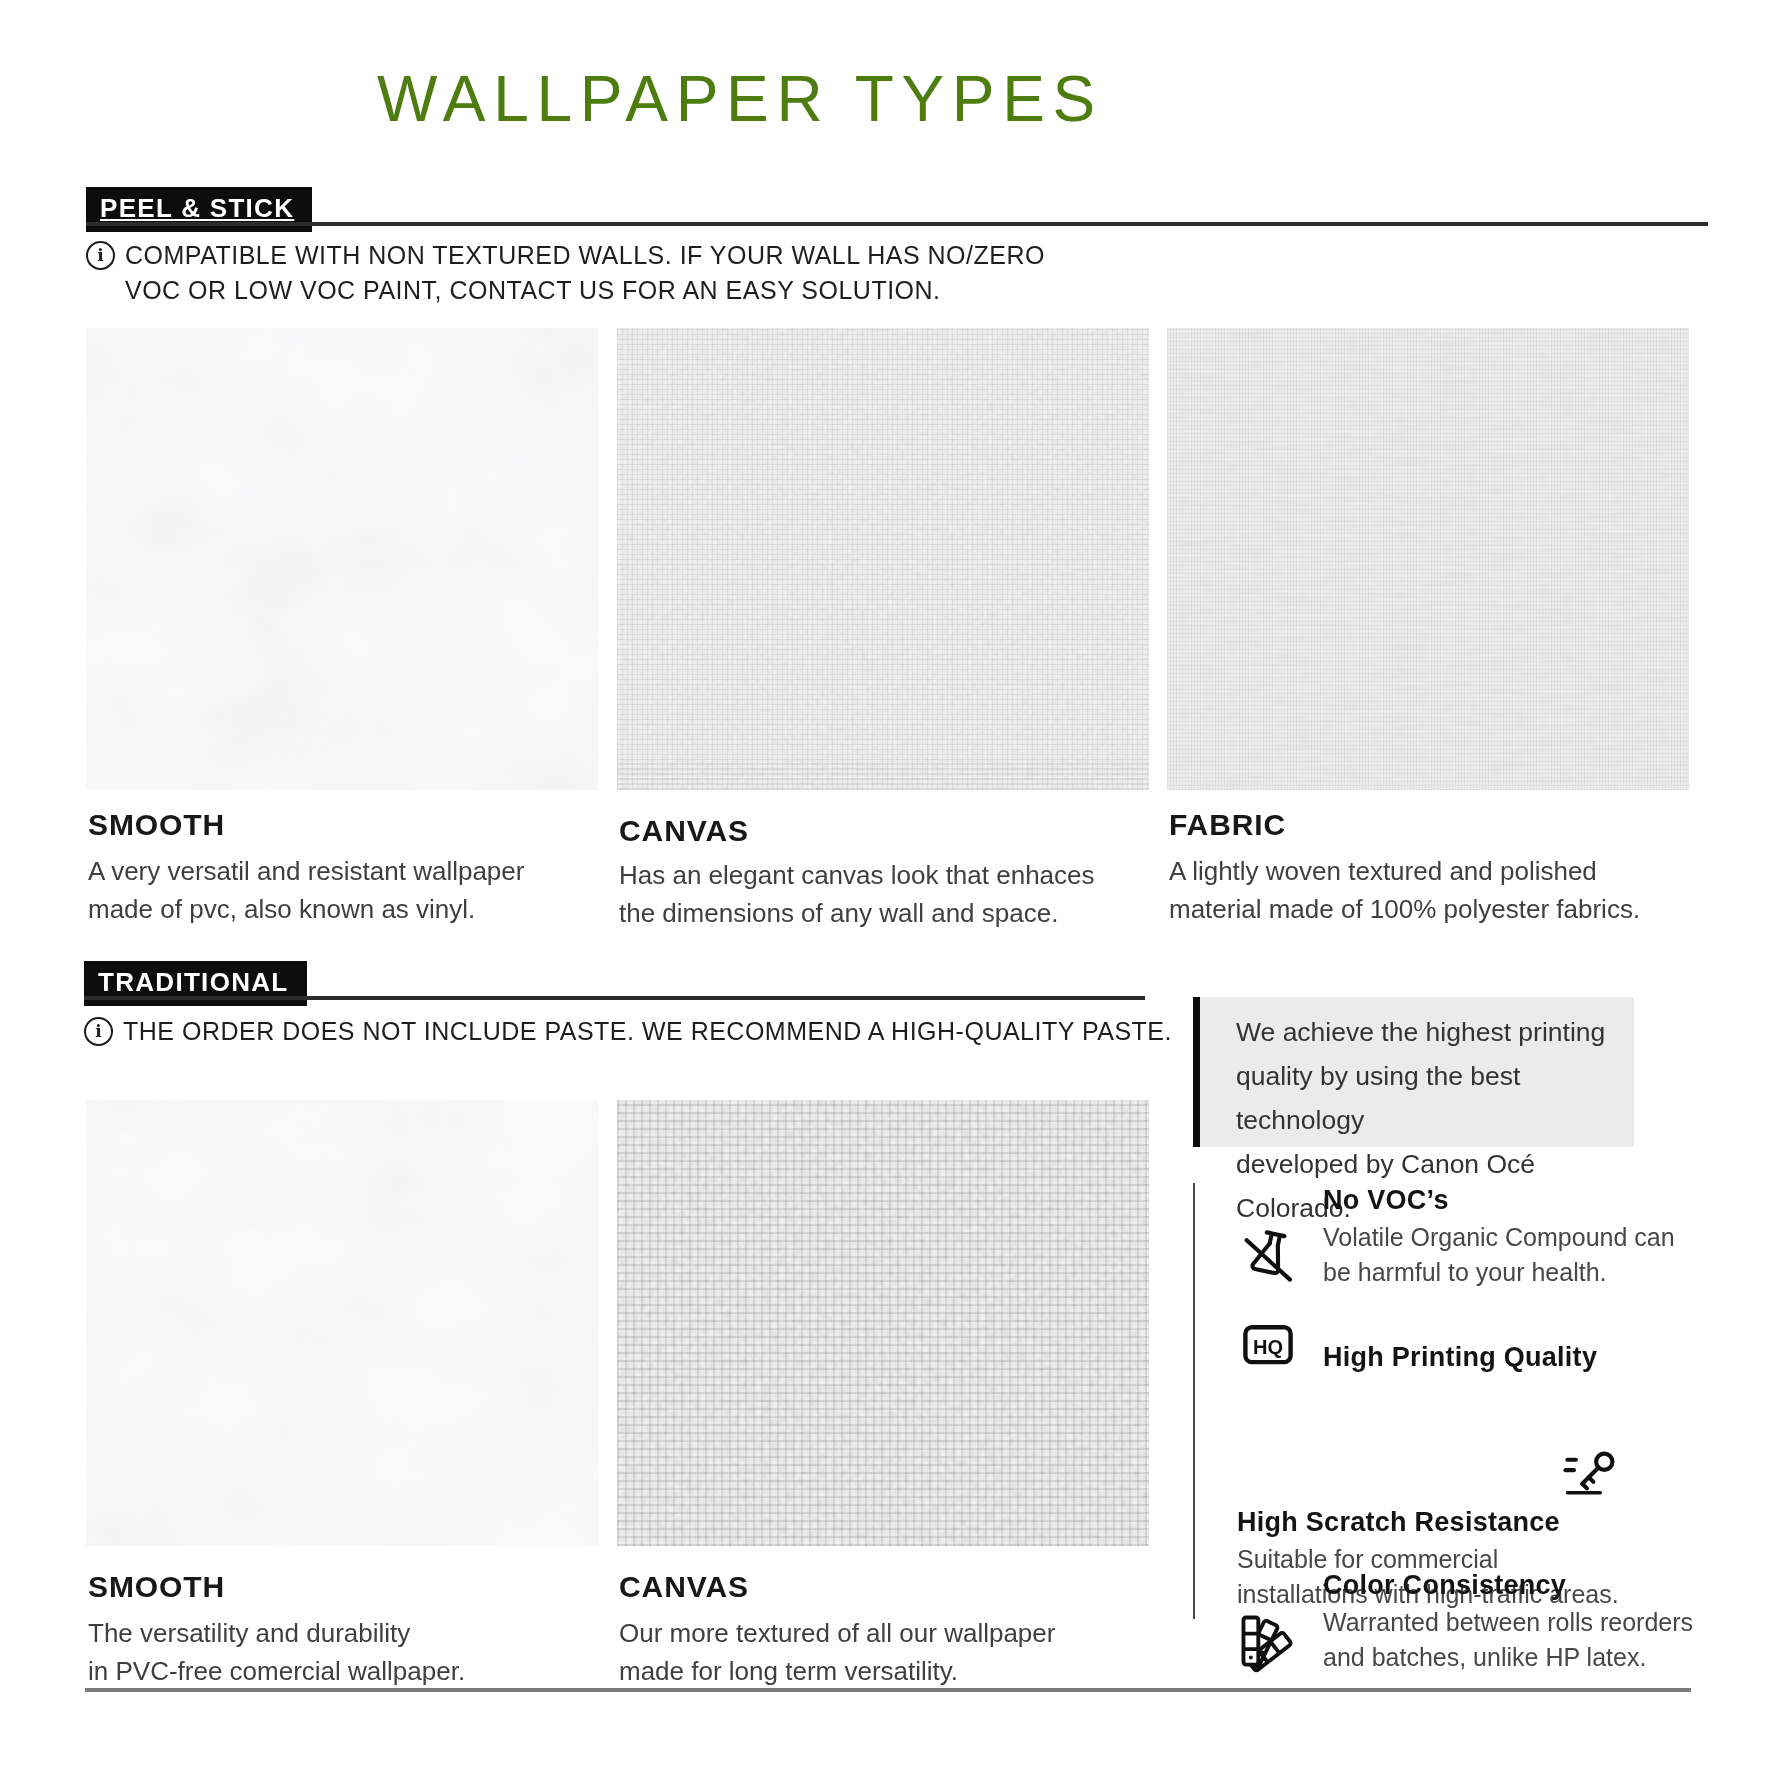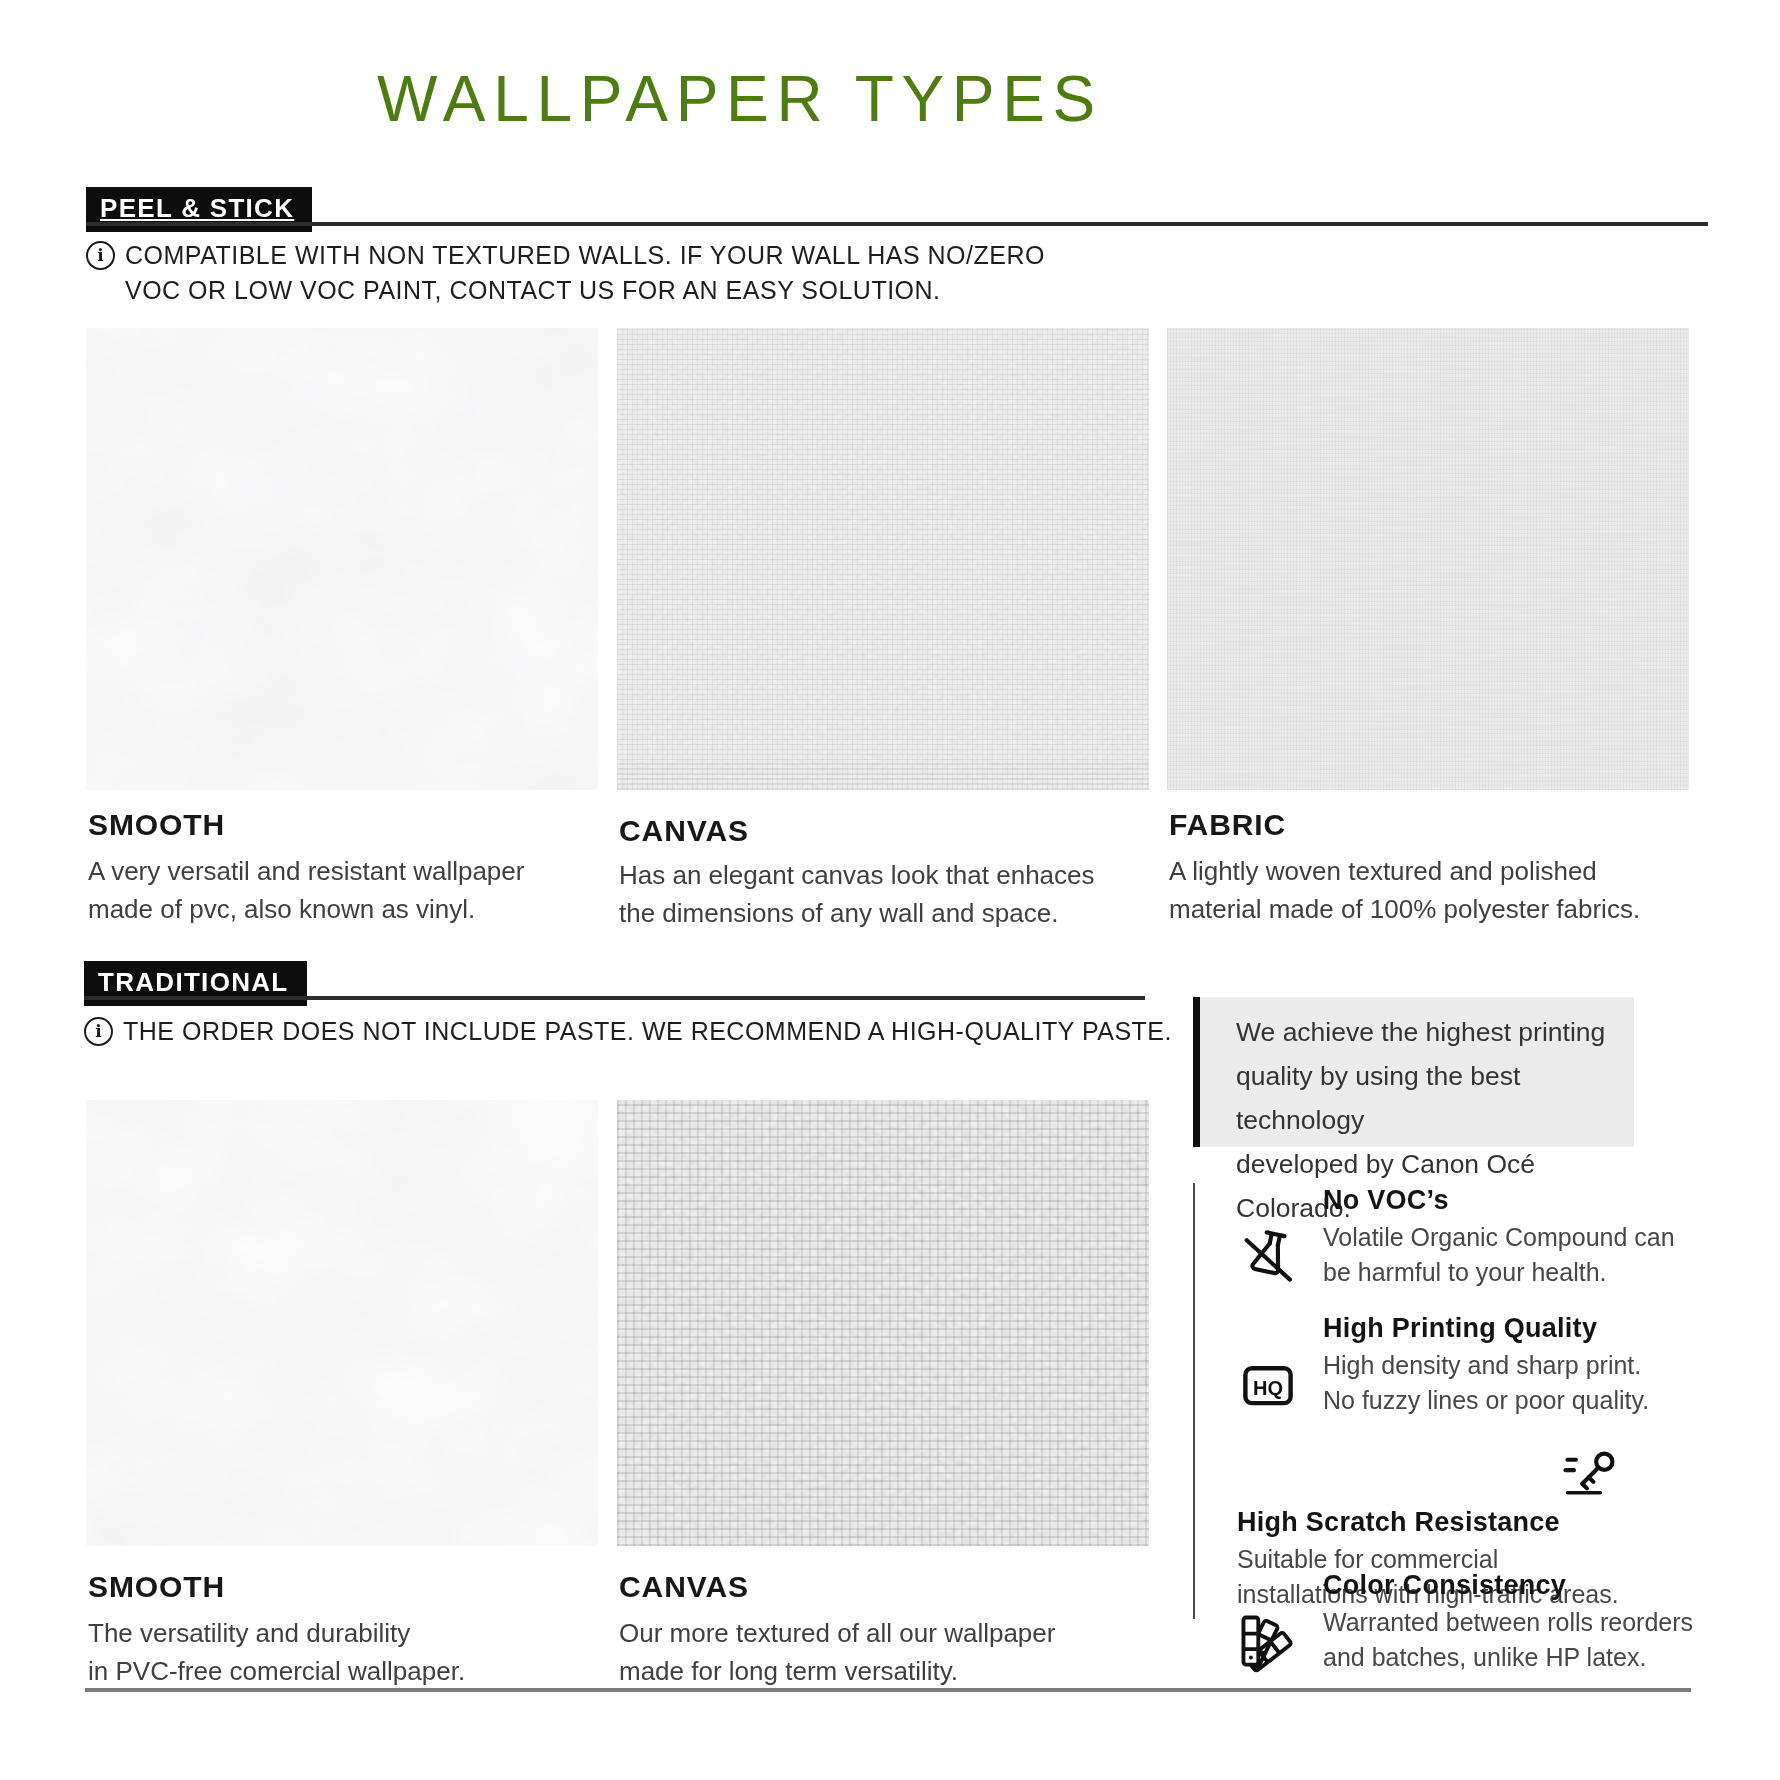--- a/index.html
+++ b/index.html
@@ -167,22 +167,20 @@
 
   <div class="feat f2">
     <span class="feat-icon">
       <svg viewBox="0 0 48 48">
         <rect x="6.5" y="11" width="35" height="27" rx="5" fill="none" stroke="#101010" stroke-width="3.4"></rect>
         <text x="24" y="31.5" text-anchor="middle" font-size="15.5" font-weight="bold" font-family="Liberation Sans, sans-serif" fill="#101010">HQ</text>
       </svg>
     </span>
     <div class="feat-body">
       <h3 class="feat-title">High Printing Quality</h3>
-      <p class="feat-desc">High density and sharp print.
-No fuzzy lines or poor quality.</p>
     </div>
   </div>
 
   <div class="feat f3">
     <span class="feat-icon">
       <svg viewBox="0 0 48 48" fill="none" stroke="#101010" stroke-width="3.2" stroke-linecap="round">
         <circle cx="33.5" cy="14.5" r="6.3"></circle>
         <path d="M29 19 L16.5 31.5"></path>
         <path d="M16.5 31.5 l3.6 3.6"></path>
         <path d="M21.5 26.5 l3.6 3.6"></path>

